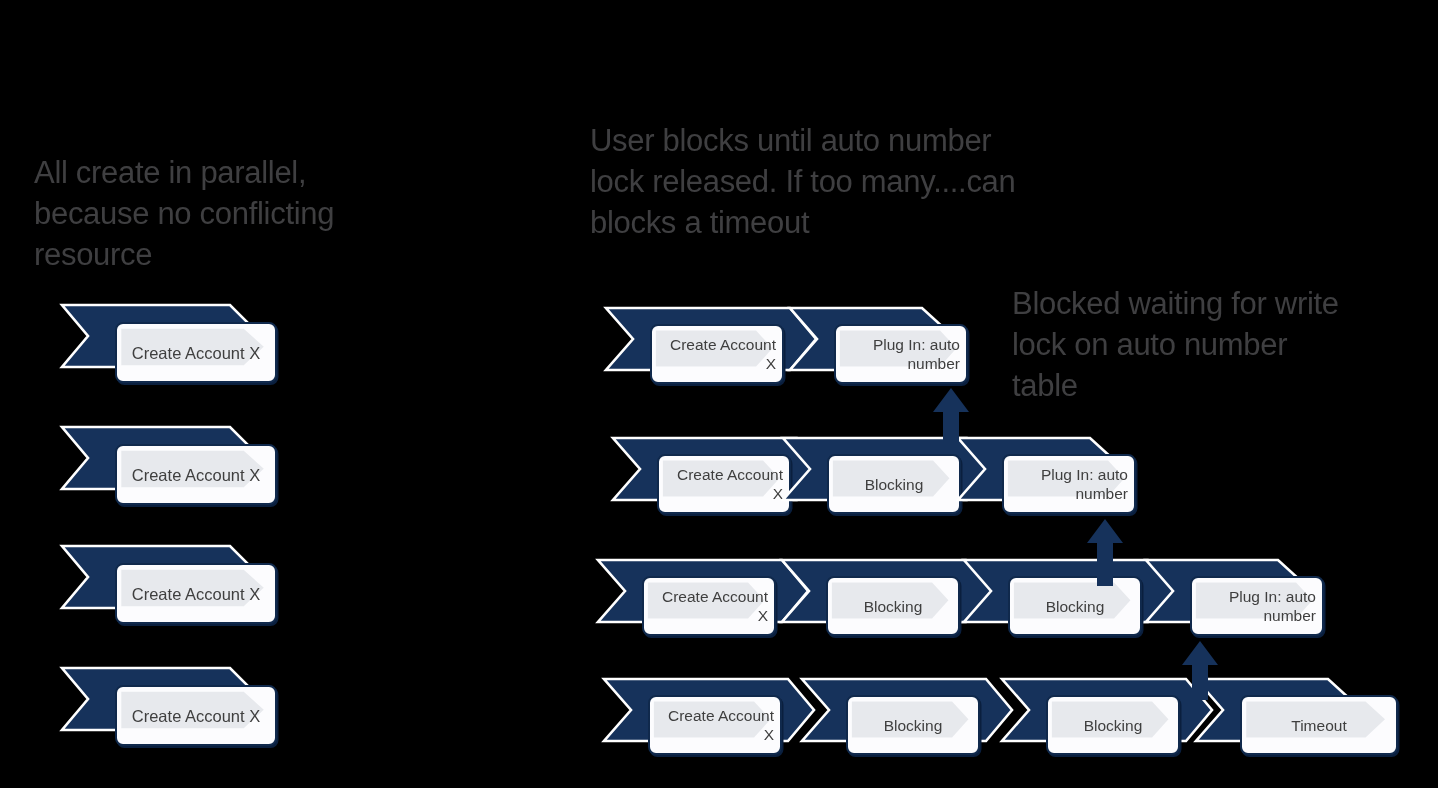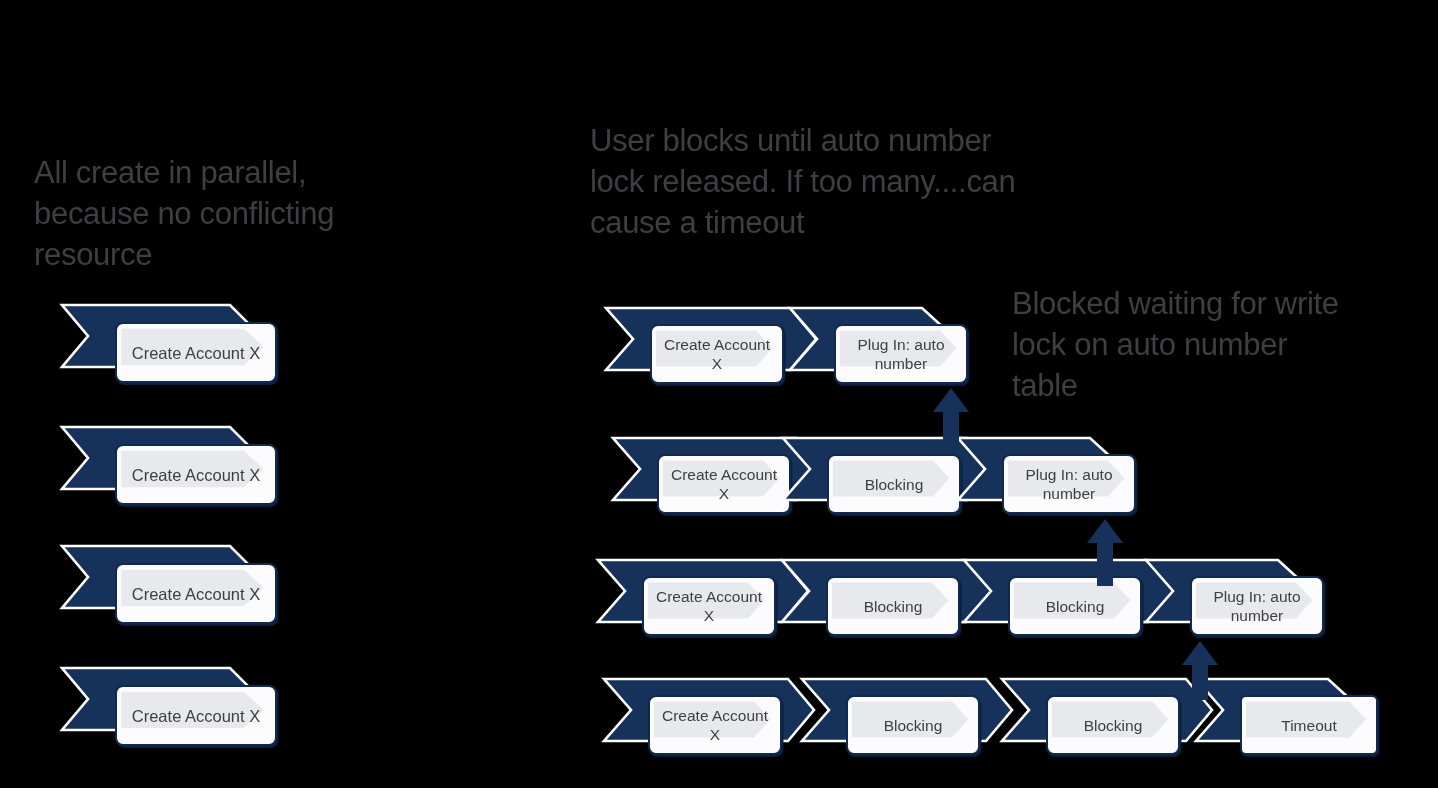--- a/index.html
+++ b/index.html
@@ -19,48 +19,48 @@
   .note-left{left:34px;top:152px;}
   .note-center{left:590px;top:120px;}
   .note-right{left:1012px;top:283px;}
   .unit{position:absolute;}
   .pent{position:absolute;left:-3px;top:-3px;}
   .pbox{
     position:absolute;background:#fcfcfe;border:2.5px solid #10294c;
     border-radius:8px;box-shadow:1.5px 2px 0 #0a1f3e;box-sizing:border-box;
   }
   .unit.small .pbox{left:44px;top:16px;width:134px;height:60px;font-size:15.5px;line-height:19px;}
-  .unit.small .pbox.wide{width:138px;border-radius:6px;}
+  .unit.small .pbox.wide{width:158px;}
   .unit.big .pbox{left:53px;top:17px;width:162px;height:61px;font-size:16.5px;line-height:20px;}
   .pchev{
     position:absolute;inset:2px;background:#e7e9ed;
     clip-path:polygon(1.5% 5%,81% 5%,94% 39%,81% 74%,1.5% 74%);
   }
   .plabel{
     position:absolute;inset:0;display:flex;align-items:center;justify-content:center;
-    text-align:center;color:#3f3f3f;padding:0 6px;
+    text-align:right;color:#3f3f3f;padding:0 6px;
   }
   .uparrow{position:absolute;}
 </style>
 </head>
 <body>
 
 <div id="stage">
 
 
   <div class="note note-left">
     <div>All create in parallel,</div>
     <div>because no conflicting</div>
     <div>resource</div>
   </div>
 
   <div class="note note-center">
     <div>User blocks until auto number</div>
     <div>lock released. If too many....can</div>
-    <div>cause a timeout</div>
+    <div>blocks a timeout</div>
   </div>
 
   <div class="note note-right">
     <div>Blocked waiting for write</div>
     <div>lock on auto number</div>
     <div>table</div>
   </div>
 
   <div class="unit big" style="left:62px;top:305px">
     <svg class="pent" width="205" height="68" viewBox="-3 -3 205 68">

